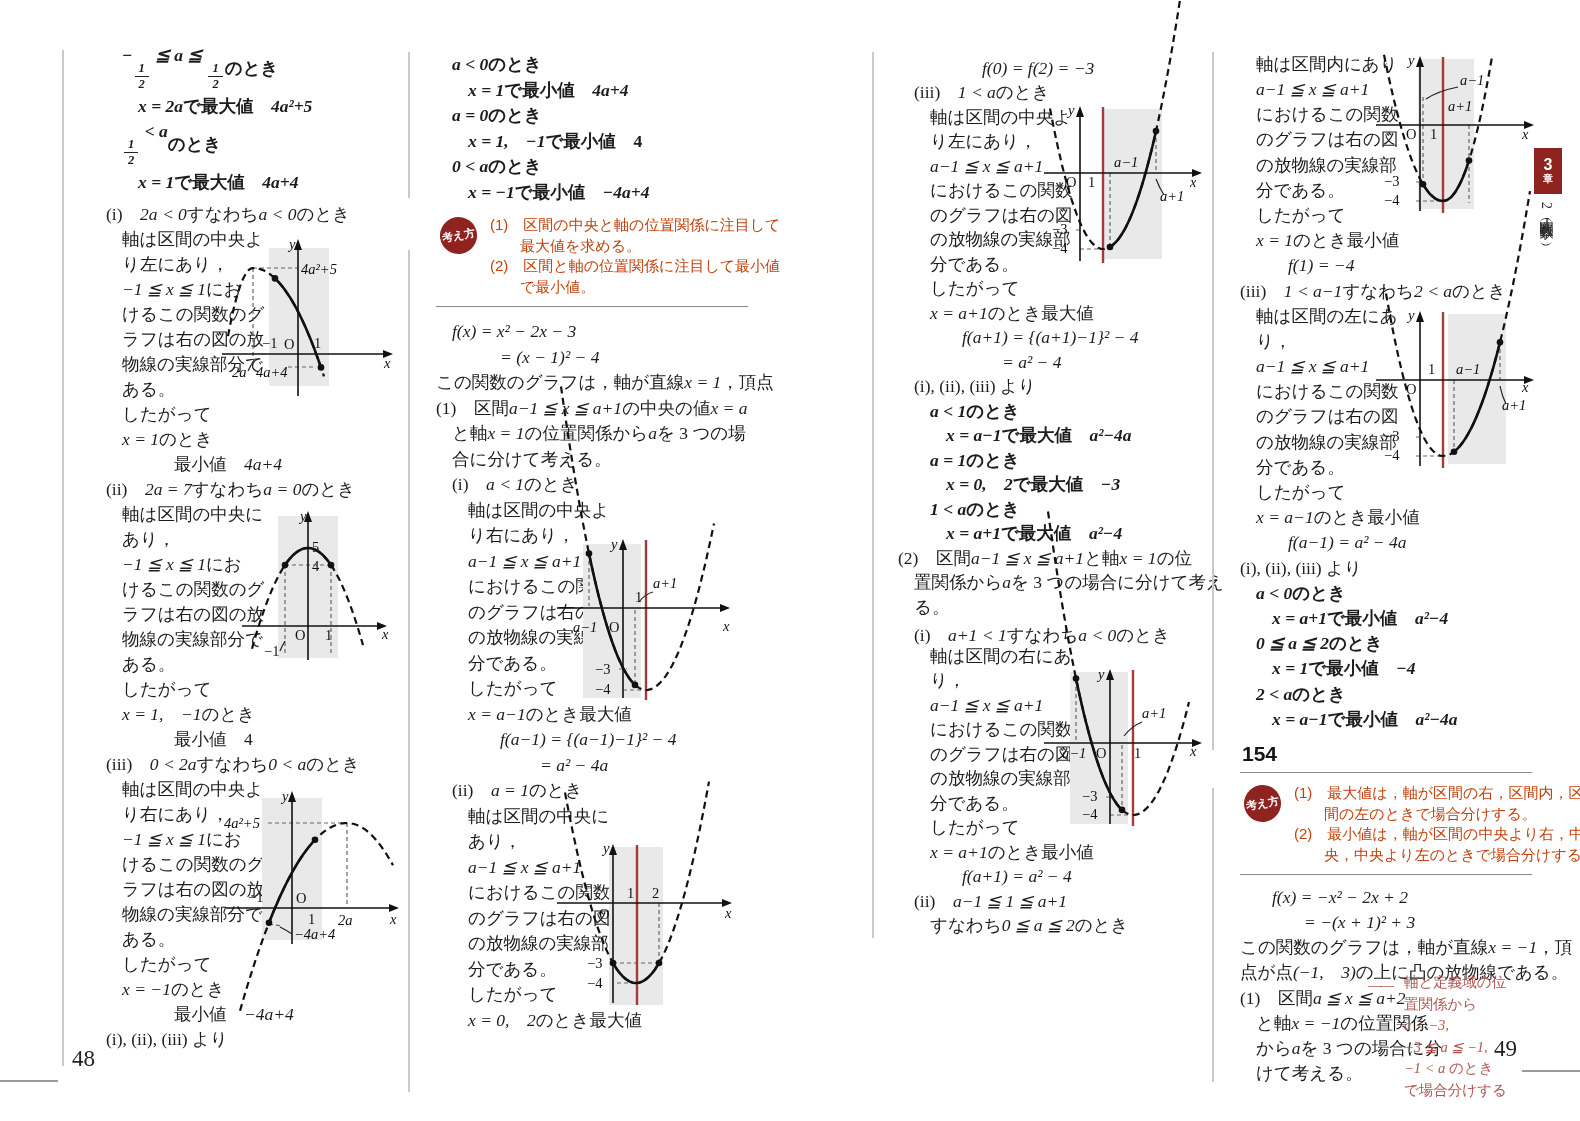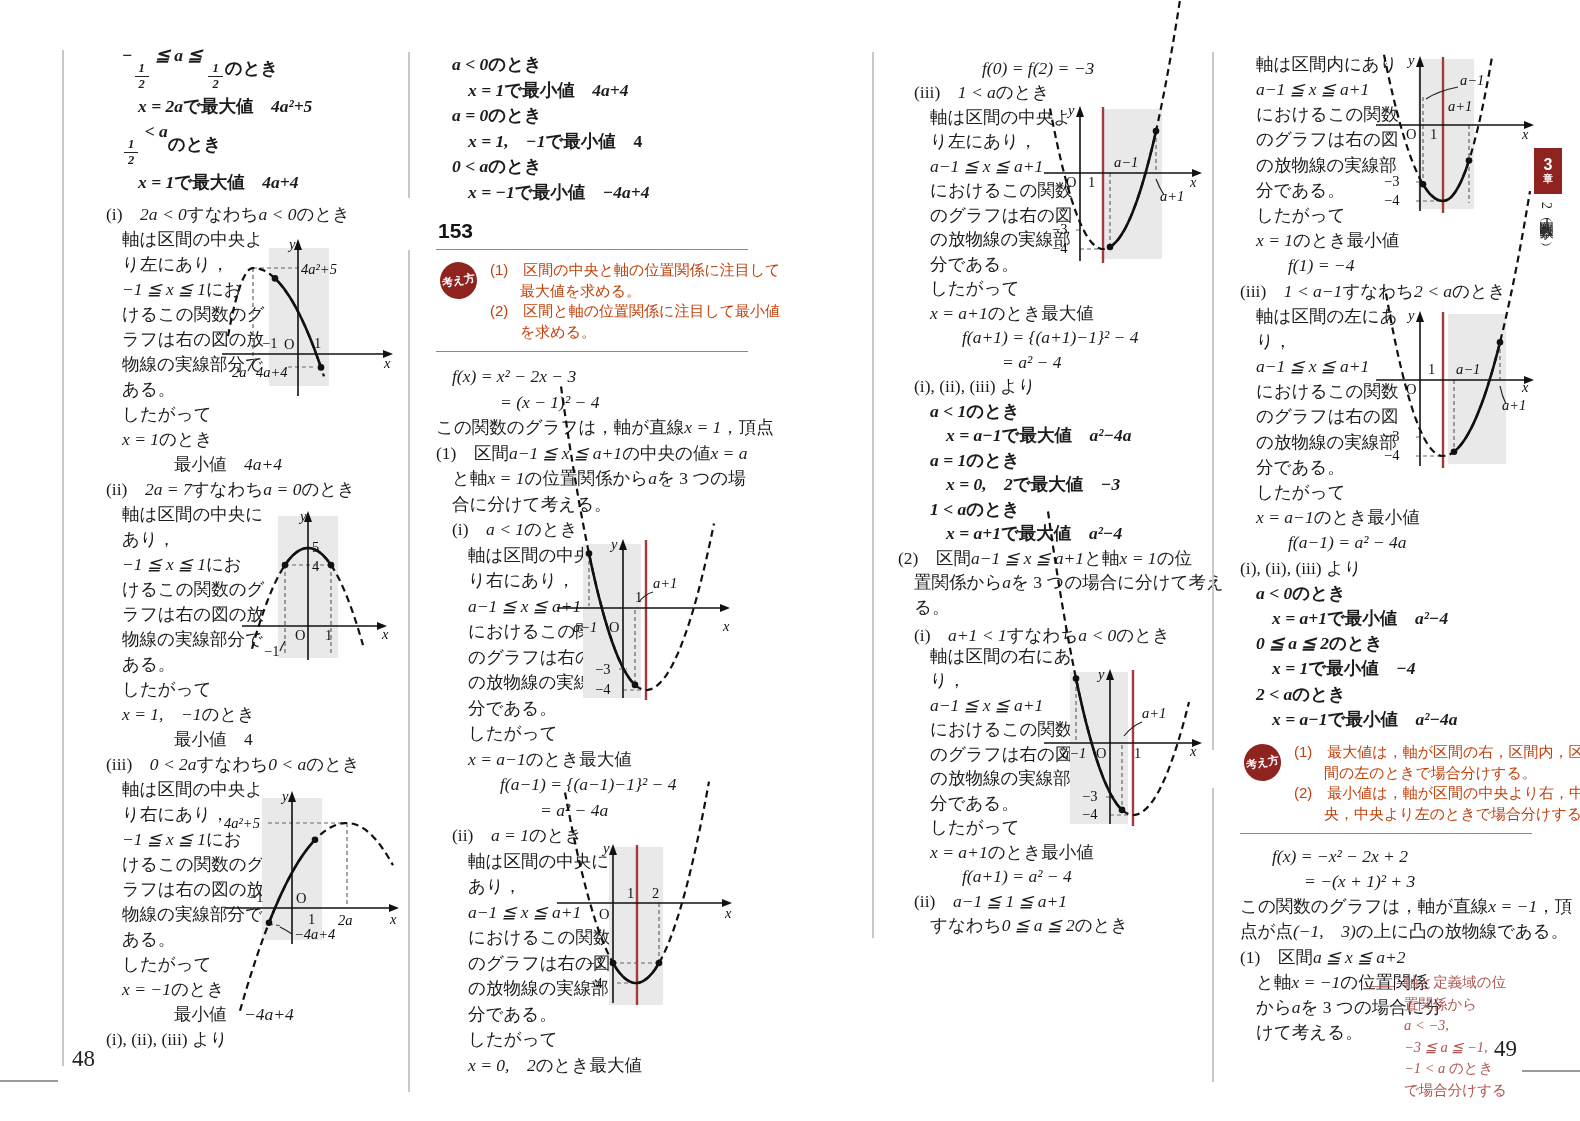--- a/index.html
+++ b/index.html
@@ -107,27 +107,26 @@
         <div class="tl i1 bl" style="height: 25.5px;">
           <span class="m">a = 0</span> 
           <b class="g">のとき</b>
         </div>
         <div class="tl i2 bl" style="height: 25.5px;"><span class="m">x = 1,　−1</span> <b class="g">で最小値</b>　4</div>
         <div class="tl i1 bl" style="height: 25.5px;">
           <span class="m">0 &lt; a</span> 
           <b class="g">のとき</b>
         </div>
         <div class="tl i2 bl" style="height: 25.5px;"><span class="m">x = −1</span> <b class="g">で最小値</b>　<span class="m">−4a+4</span></div>
-        <div class="prob-head" style="margin-top: 14px;">153</div>
         <div class="kbox">
           <span class="kbadge">考え方</span>
           <div class="kline">(1)　区間の中央と軸の位置関係に注目して</div>
           <div class="kline">　　最大値を求める。</div>
           <div class="kline">(2)　区間と軸の位置関係に注目して最小値</div>
-          <div class="kline">　　を求める。</div>
+          <div class="kline">　　で最小値。</div>
         </div>
         <div class="tl i1" style="height: 25.5px; margin-top: 12px;">
           <span class="m">f(x) = x² − 2x − 3</span>
         </div>
         <div class="tl i4" style="height: 25.5px;">
           <span class="m">= (x − 1)² − 4</span>
         </div>
         <div class="tl i0" style="height: 25.5px;">この関数のグラフは，軸が直線 <span class="m">x = 1</span>，頂点</div>
         <div class="tl i0" style="height: 25.5px;">(1)　区間 <span class="m">a−1 ≦ x ≦ a+1</span> の中央の値 <span class="m">x = a</span></div>
         <div class="tl i1" style="height: 25.5px;">と軸 <span class="m">x = 1</span> の位置関係から <span class="m">a</span> を 3 つの場</div>
@@ -260,20 +259,21 @@
         <div class="tl i1 bl" style="height: 25.2px;">
           <span class="m">0 ≦ a ≦ 2</span> 
           <b class="g">のとき</b>
         </div>
         <div class="tl i2 bl" style="height: 25.2px;"><span class="m">x = 1</span> <b class="g">で最小値</b>　<span class="m">−4</span></div>
         <div class="tl i1 bl" style="height: 25.2px;">
           <span class="m">2 &lt; a</span> 
           <b class="g">のとき</b>
         </div>
         <div class="tl i2 bl" style="height: 25.2px;"><span class="m">x = a−1</span> <b class="g">で最小値</b>　<span class="m">a²−4a</span></div>
+        <div class="prob-head" style="margin-top: 10px;">154</div>
         <div class="kbox">
           <span class="kbadge">考え方</span>
           <div class="kline">(1)　最大値は，軸が区間の右，区間内，区</div>
           <div class="kline">　　間の左のときで場合分けする。</div>
           <div class="kline">(2)　最小値は，軸が区間の中央より右，中</div>
           <div class="kline">　　央，中央より左のときで場合分けする。</div>
         </div>
         <div class="tl i2" style="height: 25.2px; margin-top: 10px;">
           <span class="m">f(x) = −x² − 2x + 2</span>
         </div>

